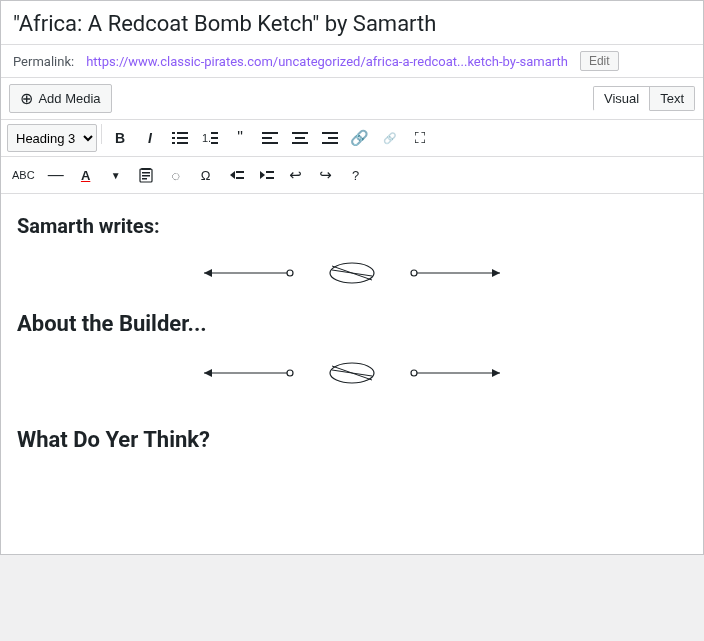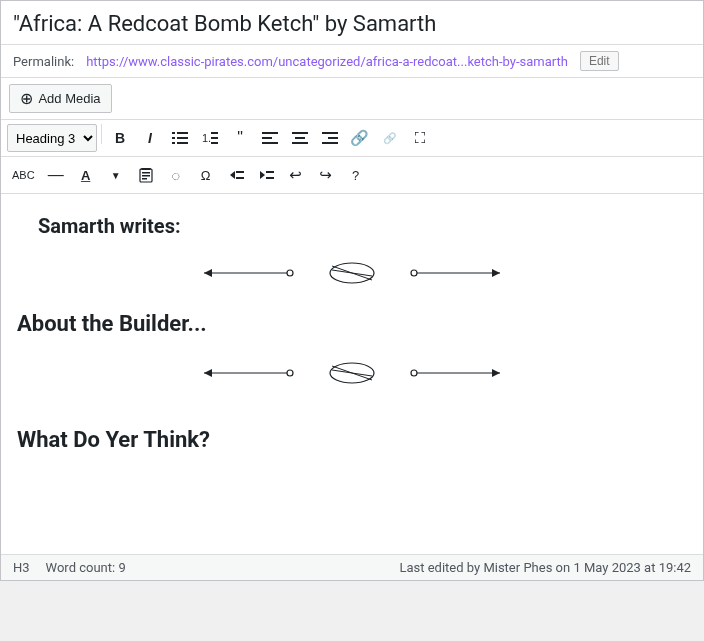--- a/index.html
+++ b/index.html
@@ -130,21 +130,20 @@
     .editor-body h3 {
       font-size: 22px;
       font-weight: bold;
       margin-bottom: 12px;
       border-bottom: 3px solid #1d2327;
       padding-bottom: 2px;
       display: inline-block;
     }
     .editor-body p {
       margin-bottom: 12px;
-      margin-left: 21px;
     }
     .divider-ornament {
       text-align: center;
       margin: 20px 0;
       font-size: 13px;
       color: #1d2327;
       letter-spacing: 2px;
     }
     .divider-ornament svg {
       display: inline-block;
@@ -175,20 +174,24 @@
     <span>Permalink:</span>
     <a href="#">https://www.classic-pirates.com/uncategorized/africa-a-redcoat...ketch-by-samarth</a>
     <button class="edit-btn">Edit</button>
   </div>
 
   <div class="toolbar-top">
     <button class="add-media-btn">
       <span style="font-size:16px;">⊕</span>
       <span>Add Media</span>
     </button>
+    <div class="view-tabs">
+      <button class="view-tab active">Visual</button>
+      <button class="view-tab">Text</button>
+    </div>
   </div>
 
   <div class="toolbar-row">
     <select class="heading-select">
       <option>Heading 3</option>
     </select>
     <div class="toolbar-sep"></div>
     <button class="toolbar-btn bold-icon">B</button>
     <button class="toolbar-btn italic-icon">I</button>
     <button class="toolbar-btn" style="font-size:16px;">
@@ -310,23 +313,13 @@
         <line x1="130" y1="12" x2="170" y2="18" stroke="#1d2327" stroke-width="1"></line>
         <circle cx="212" cy="15" r="3" fill="none" stroke="#1d2327" stroke-width="1.2"></circle>
         <line x1="215" y1="15" x2="298" y2="15" stroke="#1d2327" stroke-width="1.2"></line>
         <polygon points="298,15 290,11 290,19" fill="#1d2327"></polygon>
       </svg>
     </div>
 
     <h3 style="border:none;display:block;margin-top:36px;">What Do Yer Think?</h3>
   </div>
 
-  <div class="status-bar">
-    <div style="display:flex;gap:16px;align-items:center;">
-      <span>H3</span>
-      <span>
-        <span>Word count:</span>
-        <span>9</span>
-      </span>
-    </div>
-    <span>Last edited by Mister Phes on 1 May 2023 at 19:42</span>
-  </div>
 </div>
 
 </body></html>

